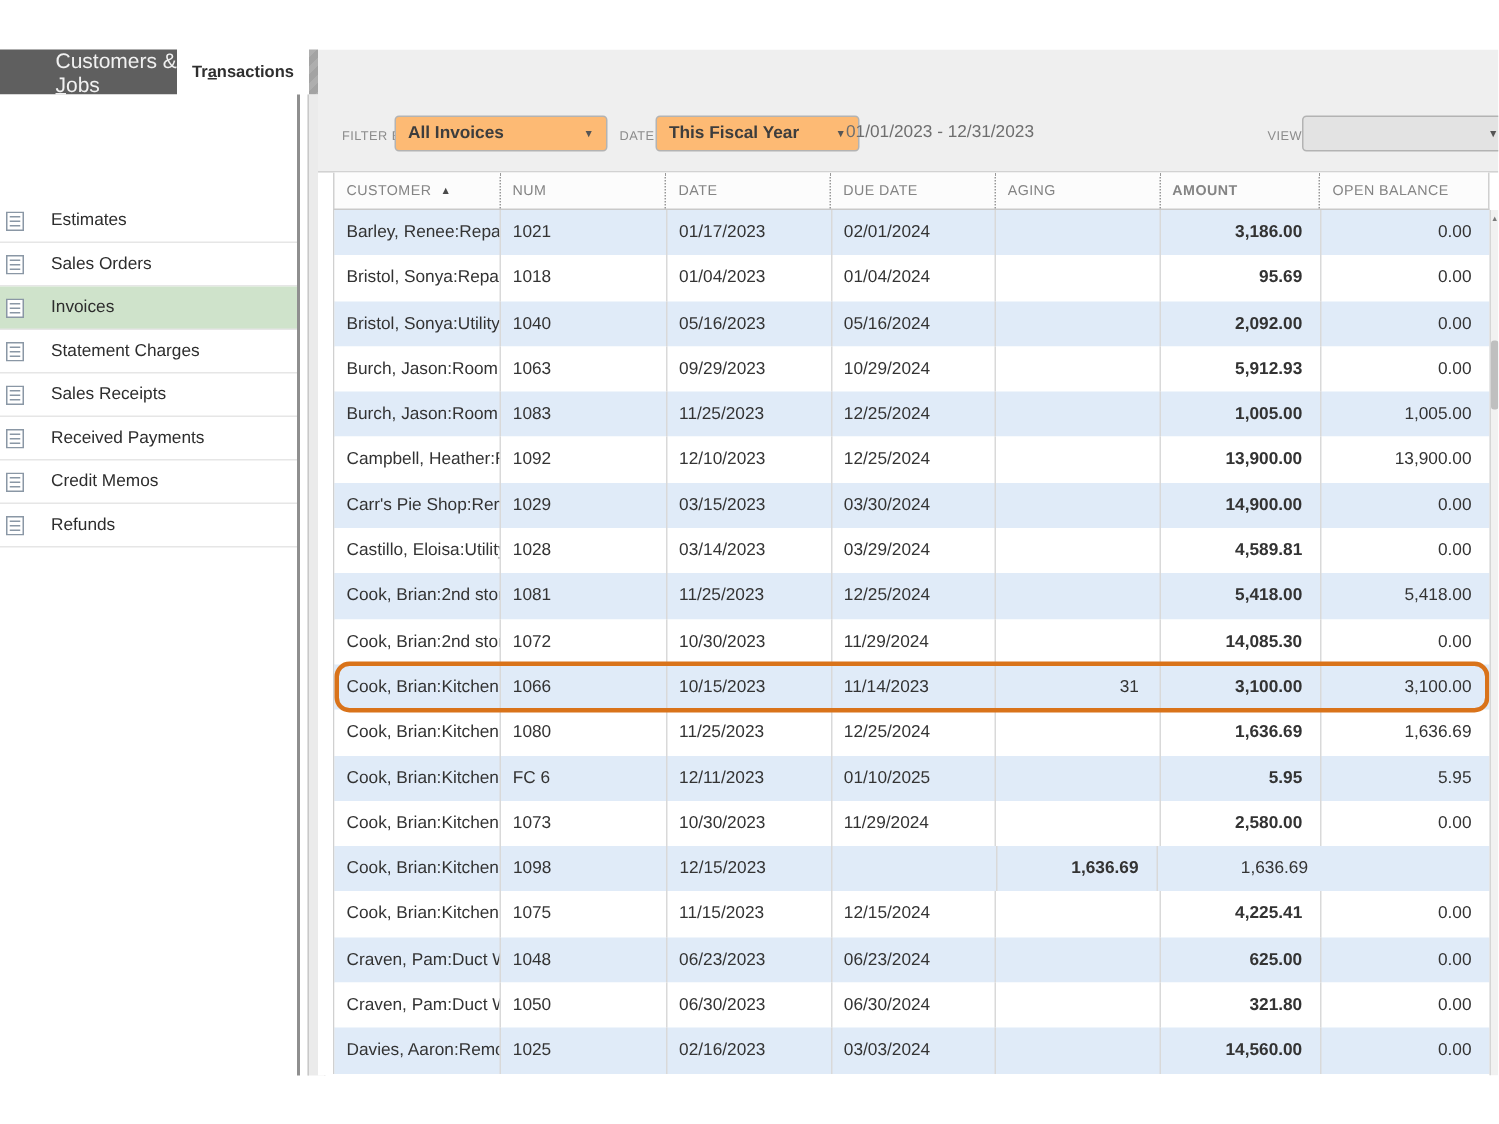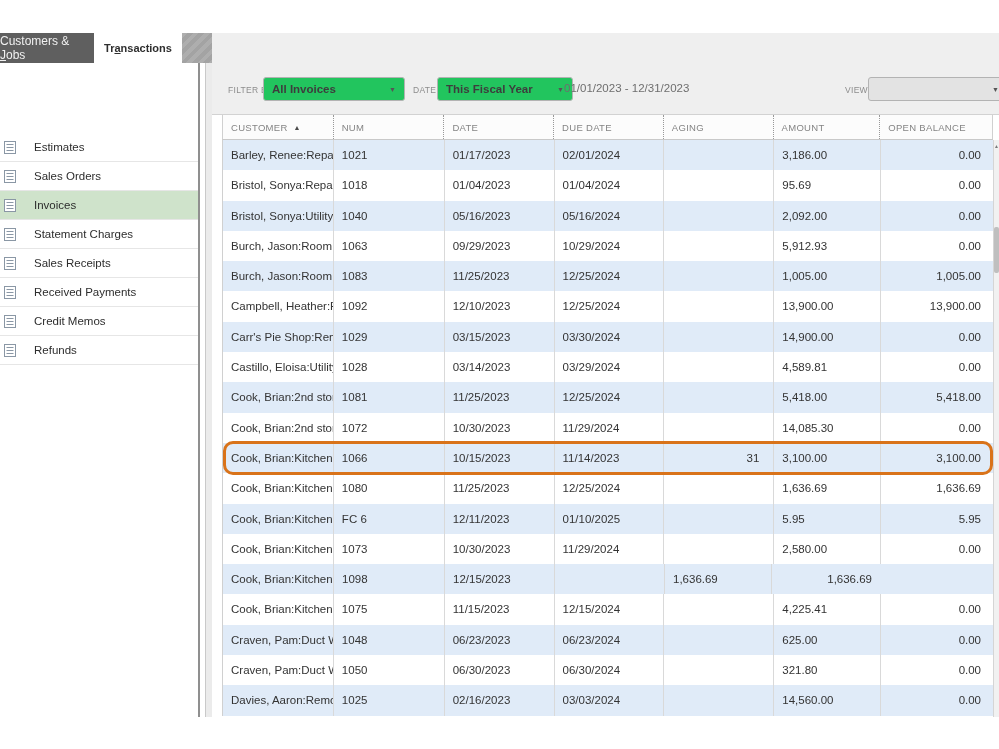--- a/index.html
+++ b/index.html
@@ -3,21 +3,21 @@
 <meta charset="utf-8">
 <style>
   * { margin:0; padding:0; }
   body { background:#ffffff; }
   .app { position:relative; width:999px; height:749px; background:#ffffff; overflow:hidden;
          font-family:"Liberation Sans","DejaVu Sans",sans-serif; }
 
   
   .tabbar { position:absolute; left:0; top:33px; width:212px; height:30px; display:flex; }
   .tab { height:30px; display:flex; align-items:center; justify-content:center; cursor:default; }
-  .tab-inactive { width:94px; background:var(--tab-inactive-bg,#5f5f5f); color:#f1f1f1; font-size:12px; }
+  .tab-inactive { width:81px; background:var(--tab-inactive-bg,#5f5f5f); color:#f1f1f1; font-size:14px;padding-left:37px; }
   .tab-active { width:88px; background:#ffffff; color:#2f2f2f; font-size:11px; font-weight:bold; border-radius:3px 3px 0 0; }
   .tab-filler { flex:1; background:repeating-linear-gradient(135deg,#aeaeae 0 4px,#a3a3a3 4px 8px); }
   .u { text-decoration:underline; }
 
   
   .left-panel { position:absolute; left:0; top:63px; width:198px; height:654px; background:#ffffff; border-right:2px solid #8f8f8f; }
   .side-list { margin-top:70px; }
   .side-item { height:28px; display:flex; align-items:center; gap:18px; padding-left:4px;
                border-bottom:1px solid #e6e6e6; font-size:11.5px; color:#2d2d2d; cursor:default; }
   .side-item.active { background:var(--sidebar-active-bg,#cfe3cb); }
@@ -26,21 +26,21 @@
   .splitter { position:absolute; left:205px; top:63px; width:12px; height:654px; background:#ebebeb;
               border-left:1px solid #c9c9c9; border-right:1px solid #c9c9c9; box-sizing:border-box; }
 
   
   .main { position:absolute; left:212px; top:33px; width:787px; height:684px; background:#ffffff; overflow:hidden; }
   .filterband { position:absolute; left:0; top:0; width:787px; height:81px; background:#efefef; border-bottom:1px solid #d2d2d2; }
   .flabel { position:absolute; top:52px; font-size:8.5px; color:#8c8c8c; letter-spacing:.3px; }
   #fb-filter-label { left:16px; }
   #fb-date-label { left:201px; }
   #fb-view-label { left:633px; }
-  .dd { position:absolute; top:44px; height:24px; border:1px solid #b3b3b3; border-radius:3px; background:#22c55e;
+  .dd { position:absolute; top:44px; height:24px; border:1px solid #b3b3b3; border-radius:3px; background:#fdba74;
         font-size:11.5px; font-weight:bold; color:#3d3d3d; display:flex; align-items:center; justify-content:space-between;
         padding:0 8px; box-sizing:border-box; cursor:default; }
   .dd .caret { font-size:7px; color:#555555; margin-left:8px; }
   #dd-filter { left:51px; width:142px; }
   #dd-date  { left:225px; width:136px; }
   #dd-view  { left:656px; width:140px; background:#e3e3e3; }
   .range { position:absolute; left:352px; top:49px; font-size:11.5px; color:#6e6e6e; }
 
   
   .thead { position:absolute; left:10px; top:82px; width:771px; height:25px; background:#fcfcfc;
@@ -55,21 +55,21 @@
   .row { display:flex; height:30.3px; background:#ffffff; }
   .row.alt { background:var(--row-alt-bg,#e0ebf8); }
   .cell { line-height:30.3px; font-size:11.5px; color:#333333; padding:0 8px; box-sizing:border-box;
           white-space:nowrap; overflow:hidden; }
   .cell + .cell { border-left:1px solid #d9d9d9; }
   .c-customer { width:110px;text-align:center; }
   .c-num { width:111px; }
   .c-date { width:110px; }
   .c-due_date { width:110px; }
   .c-aging { width:110px; text-align:right; padding-right:14px; }
-  .c-amount { width:107px; padding-right:12px; }
+  .c-amount { width:107px; text-align:right; padding-right:12px;font-weight:bold; }
   .c-open_balance { width:113px; text-align:right; padding-right:12px; }
   .row.hl { position:relative; }
   .row.hl::after { content:""; position:absolute; left:0px; right:0px; top:-2px; bottom:-2px;
                    border:3px solid var(--highlight-border,#d9731a); border-radius:10px; pointer-events:none; }
 
   
   .scrollbar { position:absolute; left:781px; top:107px; width:6px; height:577px; background:#f1f1f1;
                border-left:1px solid #d5d5d5; box-sizing:border-box; }
   .sb-arrow { position:absolute; top:1px; left:0; right:0; height:10px; font-size:5px; color:#7a7a7a;
               text-align:center; line-height:10px; }

